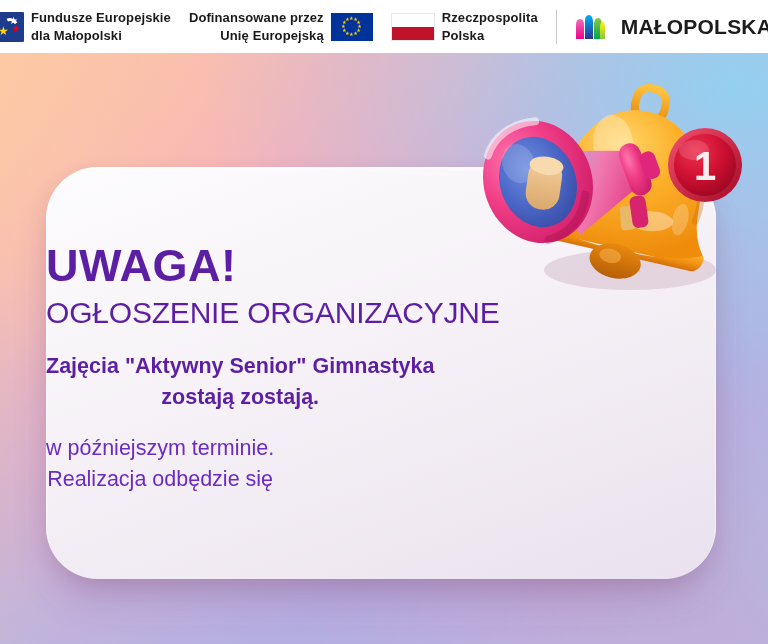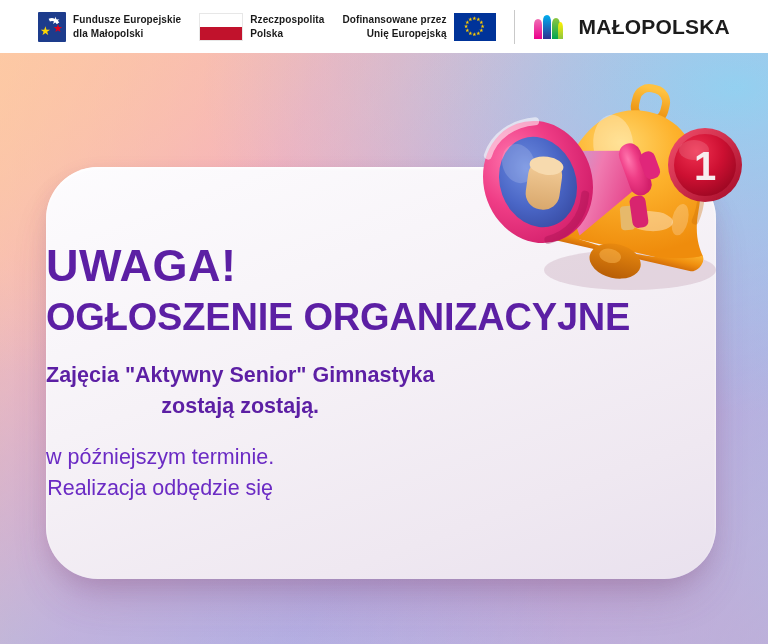--- a/index.html
+++ b/index.html
@@ -19,21 +19,21 @@
   
   .logobar {
     position:absolute; left:0; top:0; width:768px; height:53px;
     background:#ffffff;
     display:flex; align-items:center; justify-content:center;
     gap:18px;
     z-index:40;
   }
   .logo-unit { display:flex; align-items:center; gap:7px; }
   .logo-caption {
-    font-size:10px; line-height:1.32; font-weight:bold; color:#1a1a1a;
+    font-size:13px; line-height:1.32; font-weight:bold; color:#1a1a1a;
     letter-spacing:.1px; white-space:nowrap;
   }
   .logo-caption.rt { text-align:right; }
 
   
   .fe-mark {
     width:28px; height:30px; background:#1d3c8c; position:relative;
     border-radius:1px; overflow:hidden; flex:none;
   }
   .fe-mark .star-w {
@@ -116,21 +116,21 @@
     z-index:12;
     border-radius:29px;
   }
 
   
   .t-uwaga {
     font-size:45px; font-weight:bold; color:#5c1fa4;
     letter-spacing:.5px; line-height:1; text-align:center;
   }
   .t-sub {
-    font-size:38px; font-weight:bold; color:#5c1fa4;
+    font-size:30px; font-weight:normal; color:#5c1fa4;
     letter-spacing:-.2px; line-height:1.08; margin-top:9px; text-align:center;
     white-space:nowrap;
   }
   .t-body {
     font-size:21.5px; font-weight:bold; color:#5c1fa4;
     line-height:1.44; margin-top:22px; text-align:center;
   }
   .t-note {
     font-size:21.5px; font-weight:normal; color:#6b2bc4;
     line-height:1.45; margin-top:20px; text-align:center;
@@ -154,28 +154,20 @@
     <div class="logo-unit">
       <div class="fe-mark">
         <div class="swoop"></div>
         <span class="star-w">★</span>
         <span class="star-y">★</span>
         <span class="star-r">★</span>
       </div>
       <div class="logo-caption">
         <div>Fundusze Europejskie</div>
         <div>dla Małopolski</div>
-      </div>
-    </div>
-
-    <div class="logo-unit">
-      <div class="pl-flag"></div>
-      <div class="logo-caption">
-        <div>Rzeczpospolita</div>
-        <div>Polska</div>
       </div>
     </div>
 
     <div class="logo-unit">
       <div class="logo-caption rt">
         <div>Dofinansowane przez</div>
         <div>Unię Europejską</div>
       </div>
       <div class="eu-flag" id="euflag">
           <span class="s" style="left: 18.4px; top: 3.2px;">★</span>
@@ -184,20 +176,28 @@
           <span class="s" style="left: 26.6px; top: 11.4px;">★</span>
           <span class="s" style="left: 25.5014px; top: 15.5px;">★</span>
           <span class="s" style="left: 22.5px; top: 18.5014px;">★</span>
           <span class="s" style="left: 18.4px; top: 19.6px;">★</span>
           <span class="s" style="left: 14.3px; top: 18.5014px;">★</span>
           <span class="s" style="left: 11.2986px; top: 15.5px;">★</span>
           <span class="s" style="left: 10.2px; top: 11.4px;">★</span>
           <span class="s" style="left: 11.2986px; top: 7.3px;">★</span>
           <span class="s" style="left: 14.3px; top: 4.29859px;">★</span>
         </div>
+    </div>
+
+    <div class="logo-unit">
+      <div class="pl-flag"></div>
+      <div class="logo-caption">
+        <div>Rzeczpospolita</div>
+        <div>Polska</div>
+      </div>
     </div>
 
     <div class="divider-line"></div>
 
     <div class="mlp">
       <svg class="mlp-mark" viewBox="0 0 30 26">
         <defs>
           <linearGradient id="mg1" x1="0" y1="1" x2="0" y2="0">
             <stop offset="0%" stop-color="#ec008c"></stop>
               <stop offset="100%" stop-color="#f06eb4"></stop>

